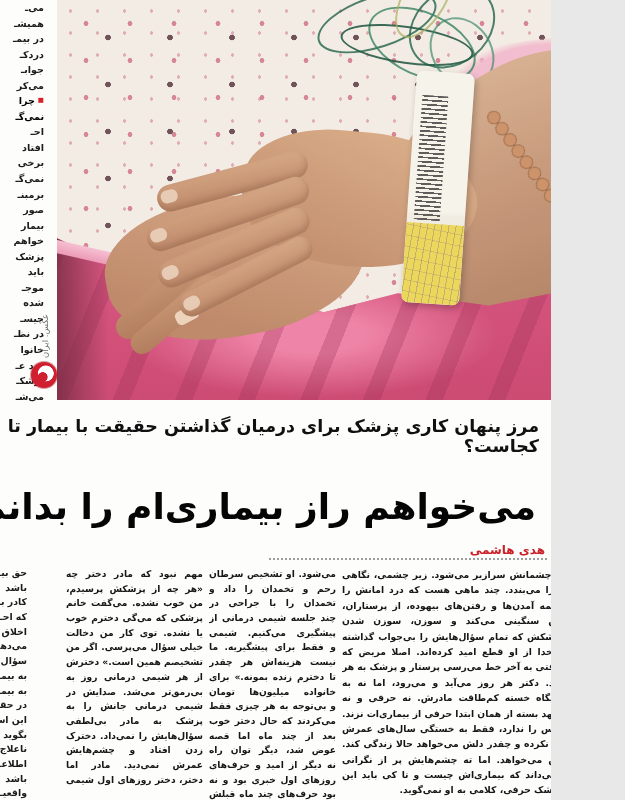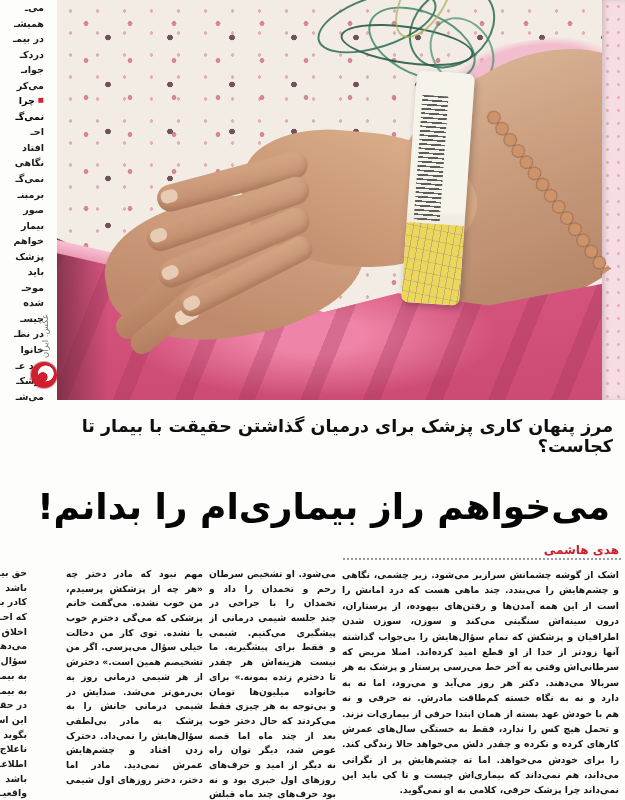--- a/index.html
+++ b/index.html
@@ -1,16 +1,16 @@
 <!DOCTYPE html>
 <html lang="fa"><head>
 <meta charset="utf-8">
 <style>
   html,body{margin:0;padding:0;background:#e8e8e8;}
-  .page{position:relative;width:625px;height:800px;background:#fdfdfc;overflow:hidden;
+  .page{position:relative;width:551px;height:800px;background:#fdfdfc;overflow:hidden;
         font-family:"DejaVu Sans",sans-serif;}
   
   .strip{position:absolute;direction:rtl;overflow:hidden;color:#1b1b1b;font-weight:bold;}
   .strip .tline{white-space:nowrap;text-align:right;}
   .strip-top{left:0;top:0;width:44px;height:404px;font-size:9.6px;padding-right:2px;}
   .strip-top .tline{height:15.55px;line-height:15.55px;}
   .strip-bottom{left:0;top:566px;width:27px;height:234px;font-size:9.4px;}
   .strip-bottom .tline{height:14.7px;line-height:14.7px;}
   .tline.bold{font-weight:bold;color:#000;}
   .tline.bullet::before{content:"■";color:#d6232b;font-size:6.5px;margin-left:3px;vertical-align:2px;}
@@ -104,21 +104,21 @@
       <div class="tline">می‌ـ</div>
       <div class="tline">همیشـ</div>
       <div class="tline">در بیمـ</div>
       <div class="tline">دردکـ</div>
       <div class="tline">جوابـ</div>
       <div class="tline">می‌کر</div>
       <div class="tline bold bullet">چرا</div>
       <div class="tline bold">نمی‌گـ</div>
       <div class="tline">احـ</div>
       <div class="tline">افتاد</div>
-      <div class="tline">نگاهی</div>
+      <div class="tline">برخی</div>
       <div class="tline">نمی‌گـ</div>
       <div class="tline">برمبنـ</div>
       <div class="tline">صور</div>
       <div class="tline">بیمار</div>
       <div class="tline">خواهم</div>
       <div class="tline">پزشک</div>
       <div class="tline">باید</div>
       <div class="tline">موجـ</div>
       <div class="tline">شده</div>
       <div class="tline">چیسـ</div>

